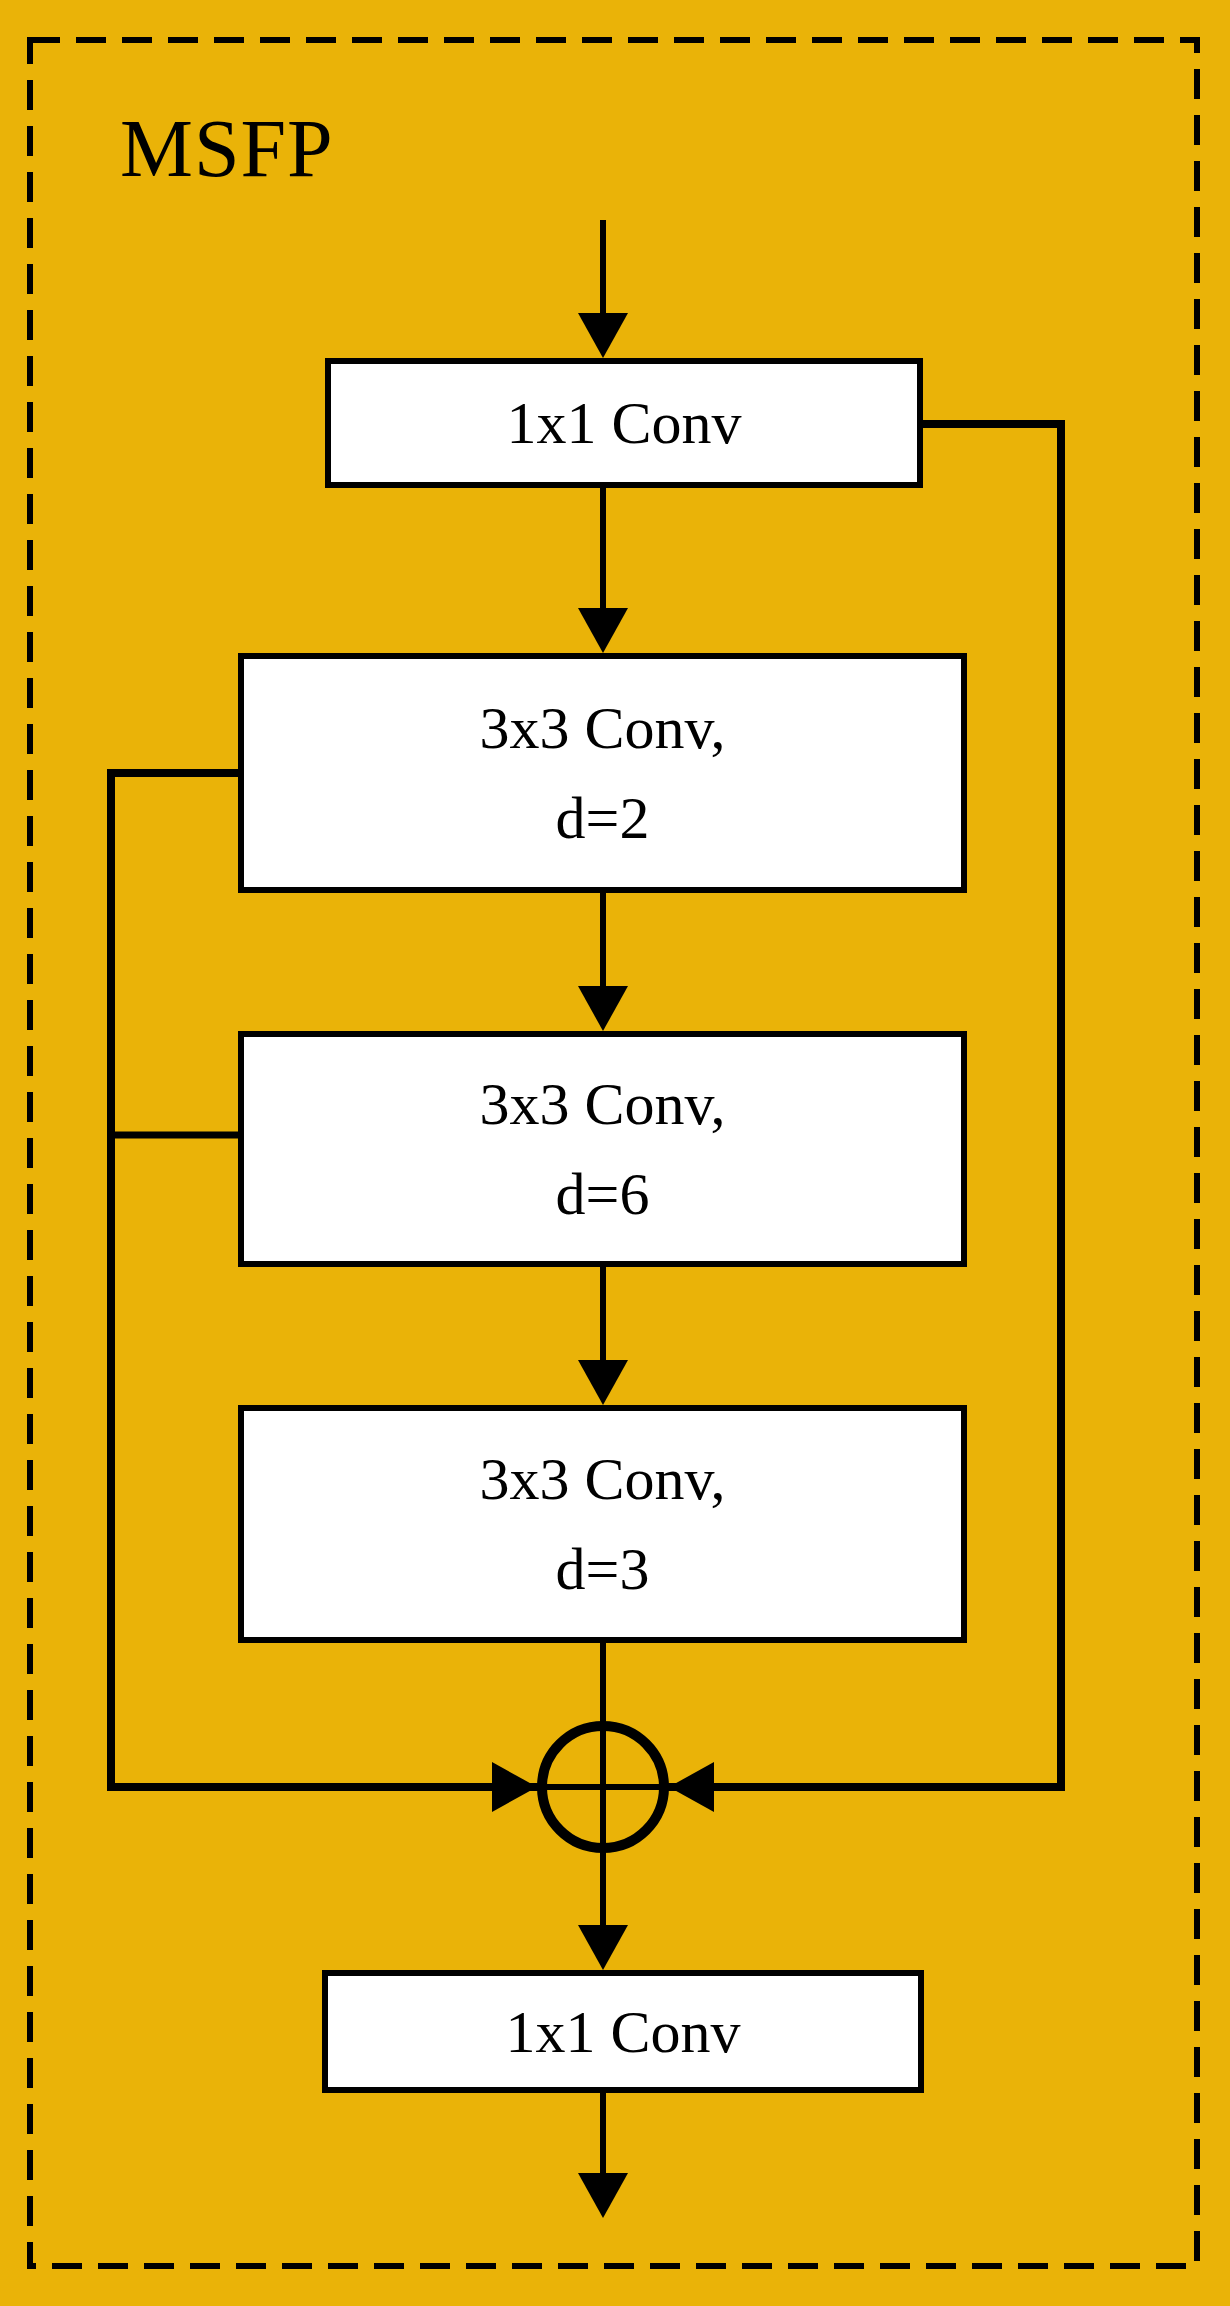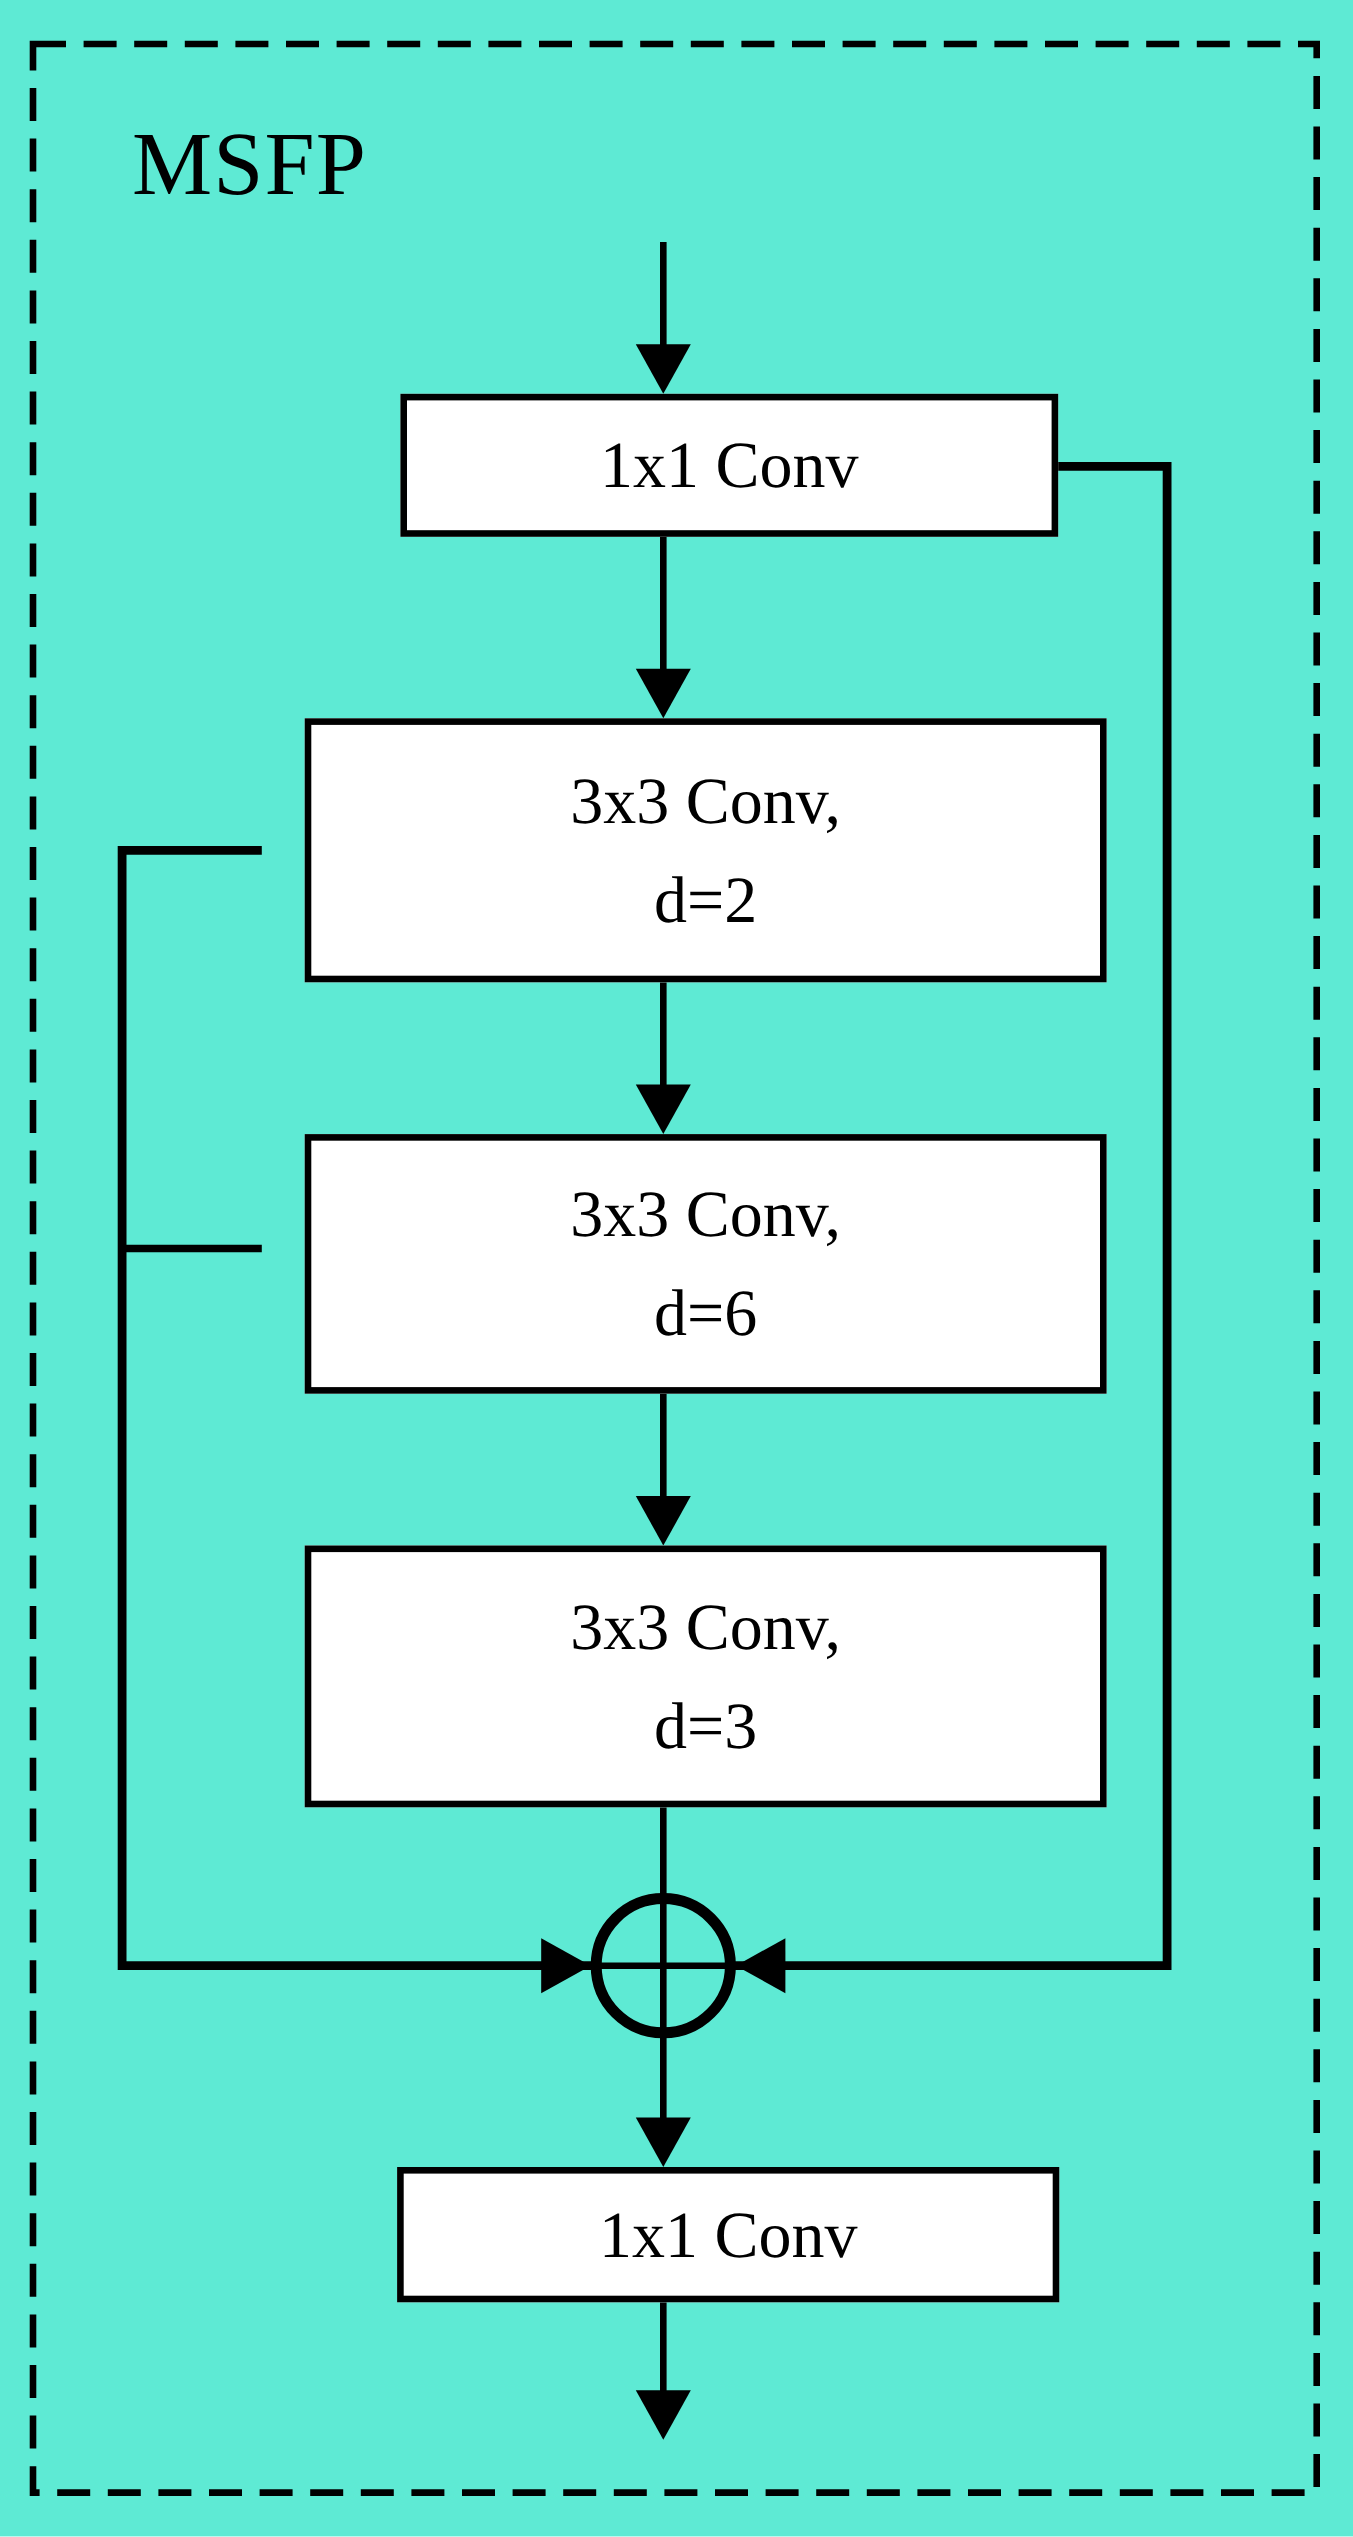--- a/index.html
+++ b/index.html
@@ -4,21 +4,21 @@
 <style>
   html, body {
     margin: 0;
     padding: 0;
     background: #ffffff;
   }
   .stage {
     position: relative;
     width: 1230px;
     height: 2306px;
-    background: #5eead4;
+    background: #eab308;
     font-family: "Liberation Serif", "DejaVu Serif", serif;
     color: #000000;
     overflow: hidden;
   }
   .wires {
     position: absolute;
     left: 0;
     top: 0;
     width: 1230px;
     height: 2306px;
@@ -38,21 +38,20 @@
     border: 6px solid #000000;
     background: #ffffff;
     display: flex;
     flex-direction: column;
     align-items: center;
     justify-content: center;
     text-align: center;
     font-size: 60px;
     line-height: 1.5;
     white-space: nowrap;
-    margin-left: 39px;
   }
   .node--conv1-top    { left: 325px; top: 358px;  width: 598px; height: 130px; }
   .node--conv3-d1     { left: 238px; top: 653px;  width: 729px; height: 240px; }
   .node--conv3-d3     { left: 238px; top: 1031px; width: 729px; height: 236px; }
   .node--conv3-d5     { left: 238px; top: 1405px; width: 729px; height: 238px; }
   .node--conv1-bottom { left: 322px; top: 1970px; width: 602px; height: 123px; }
 </style>
 </head>
 <body>
 

